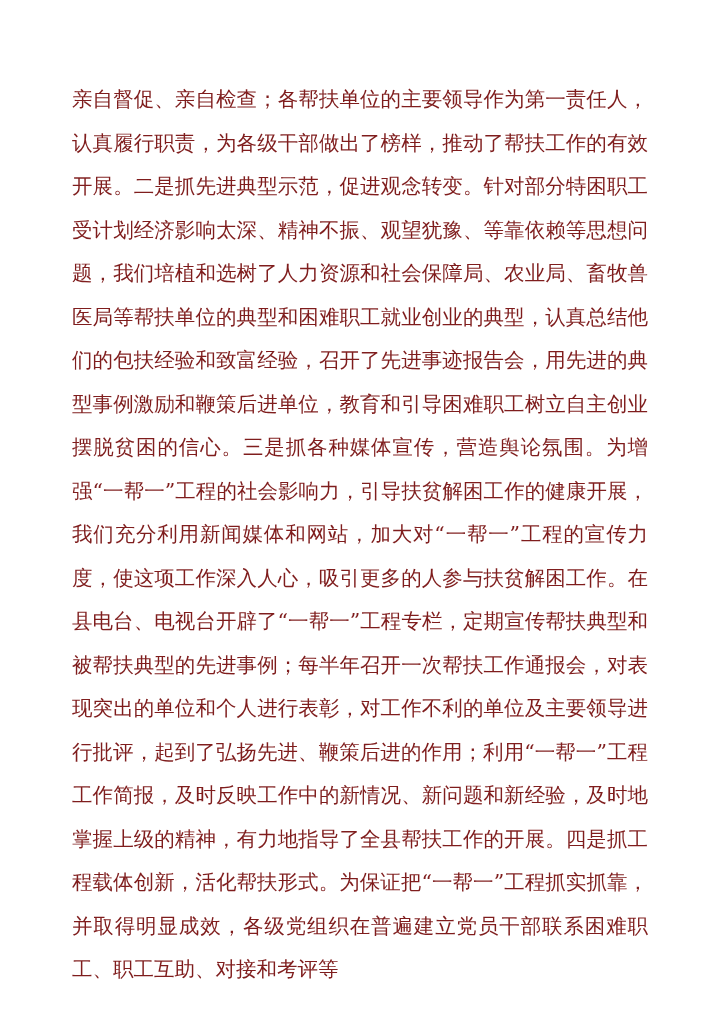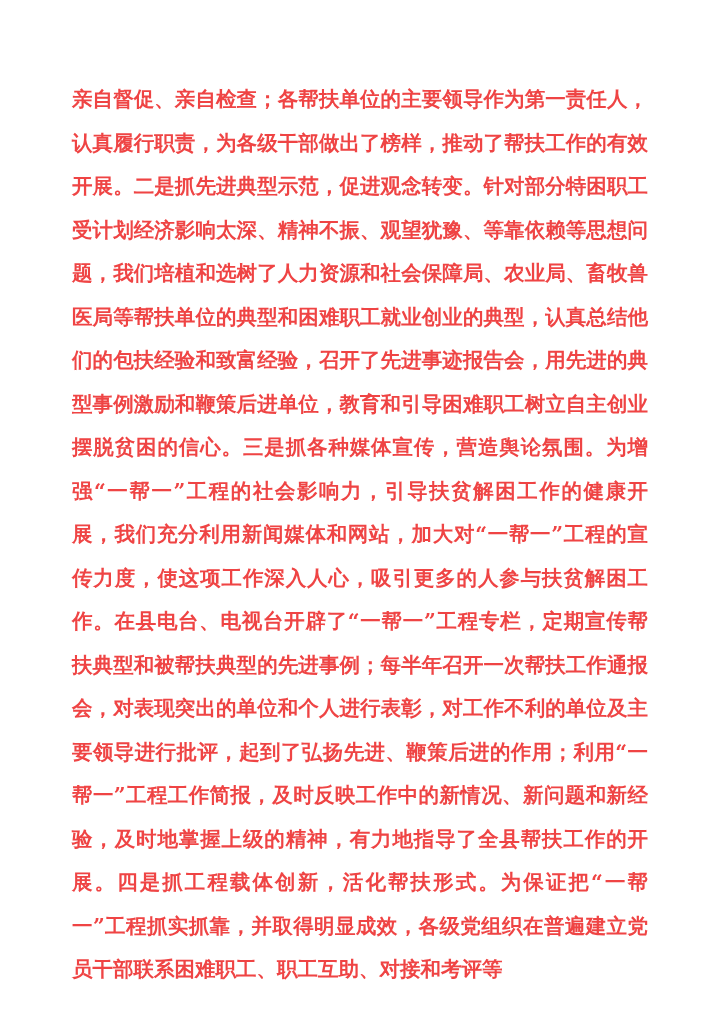--- a/index.html
+++ b/index.html
@@ -21,22 +21,21 @@
     padding: 78px 72px 60px 72px;
     background: #ffffff;
     position: relative;
   }
   .doc-body {
     font-size: 20.5px;
     line-height: 43.5px;
     text-align: justify;
     text-justify: inter-ideograph;
     letter-spacing: 0px;
-    color: #ef4444;
-    font-weight: bold;
+    color: #7f1d1d;
   }
   .para {
     margin: 0;
     text-indent: 0;
     white-space: normal;
   }
 </style>
 </head>
 <body>
 

